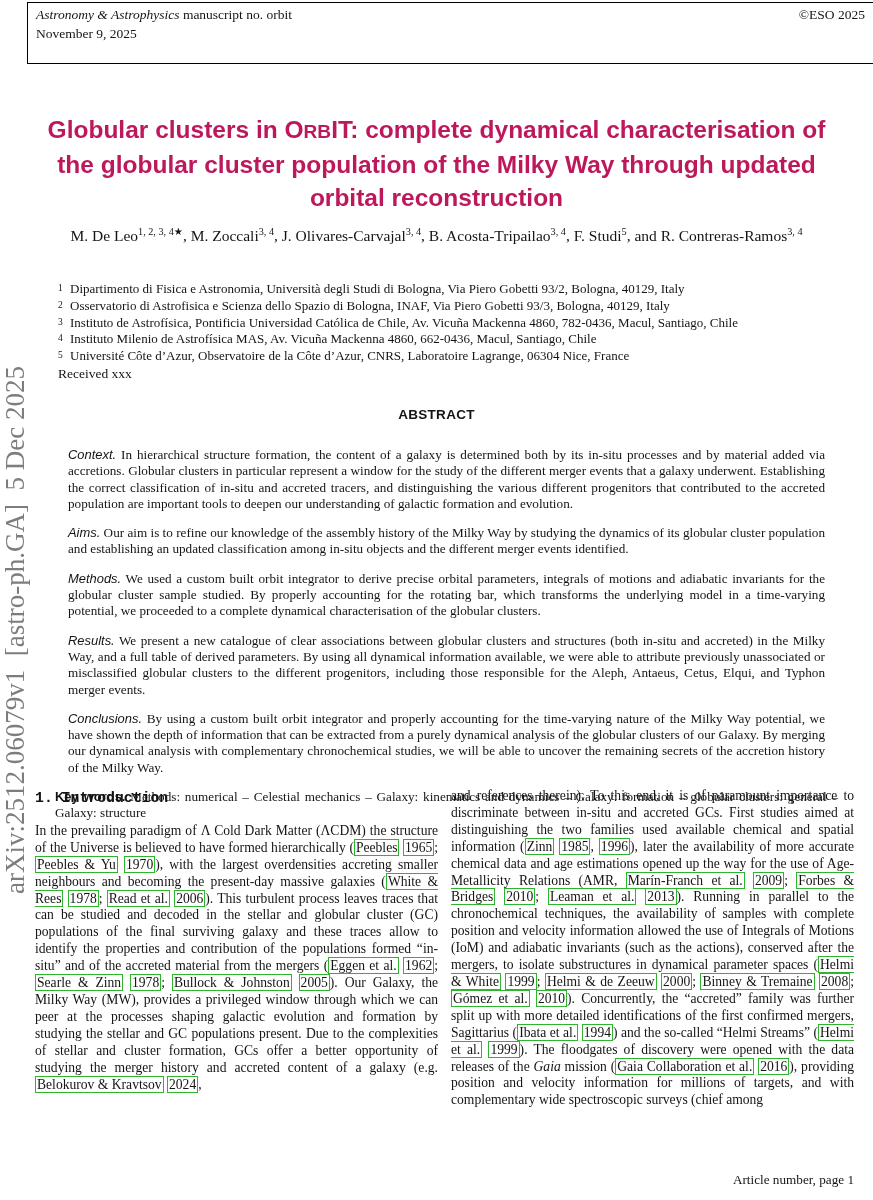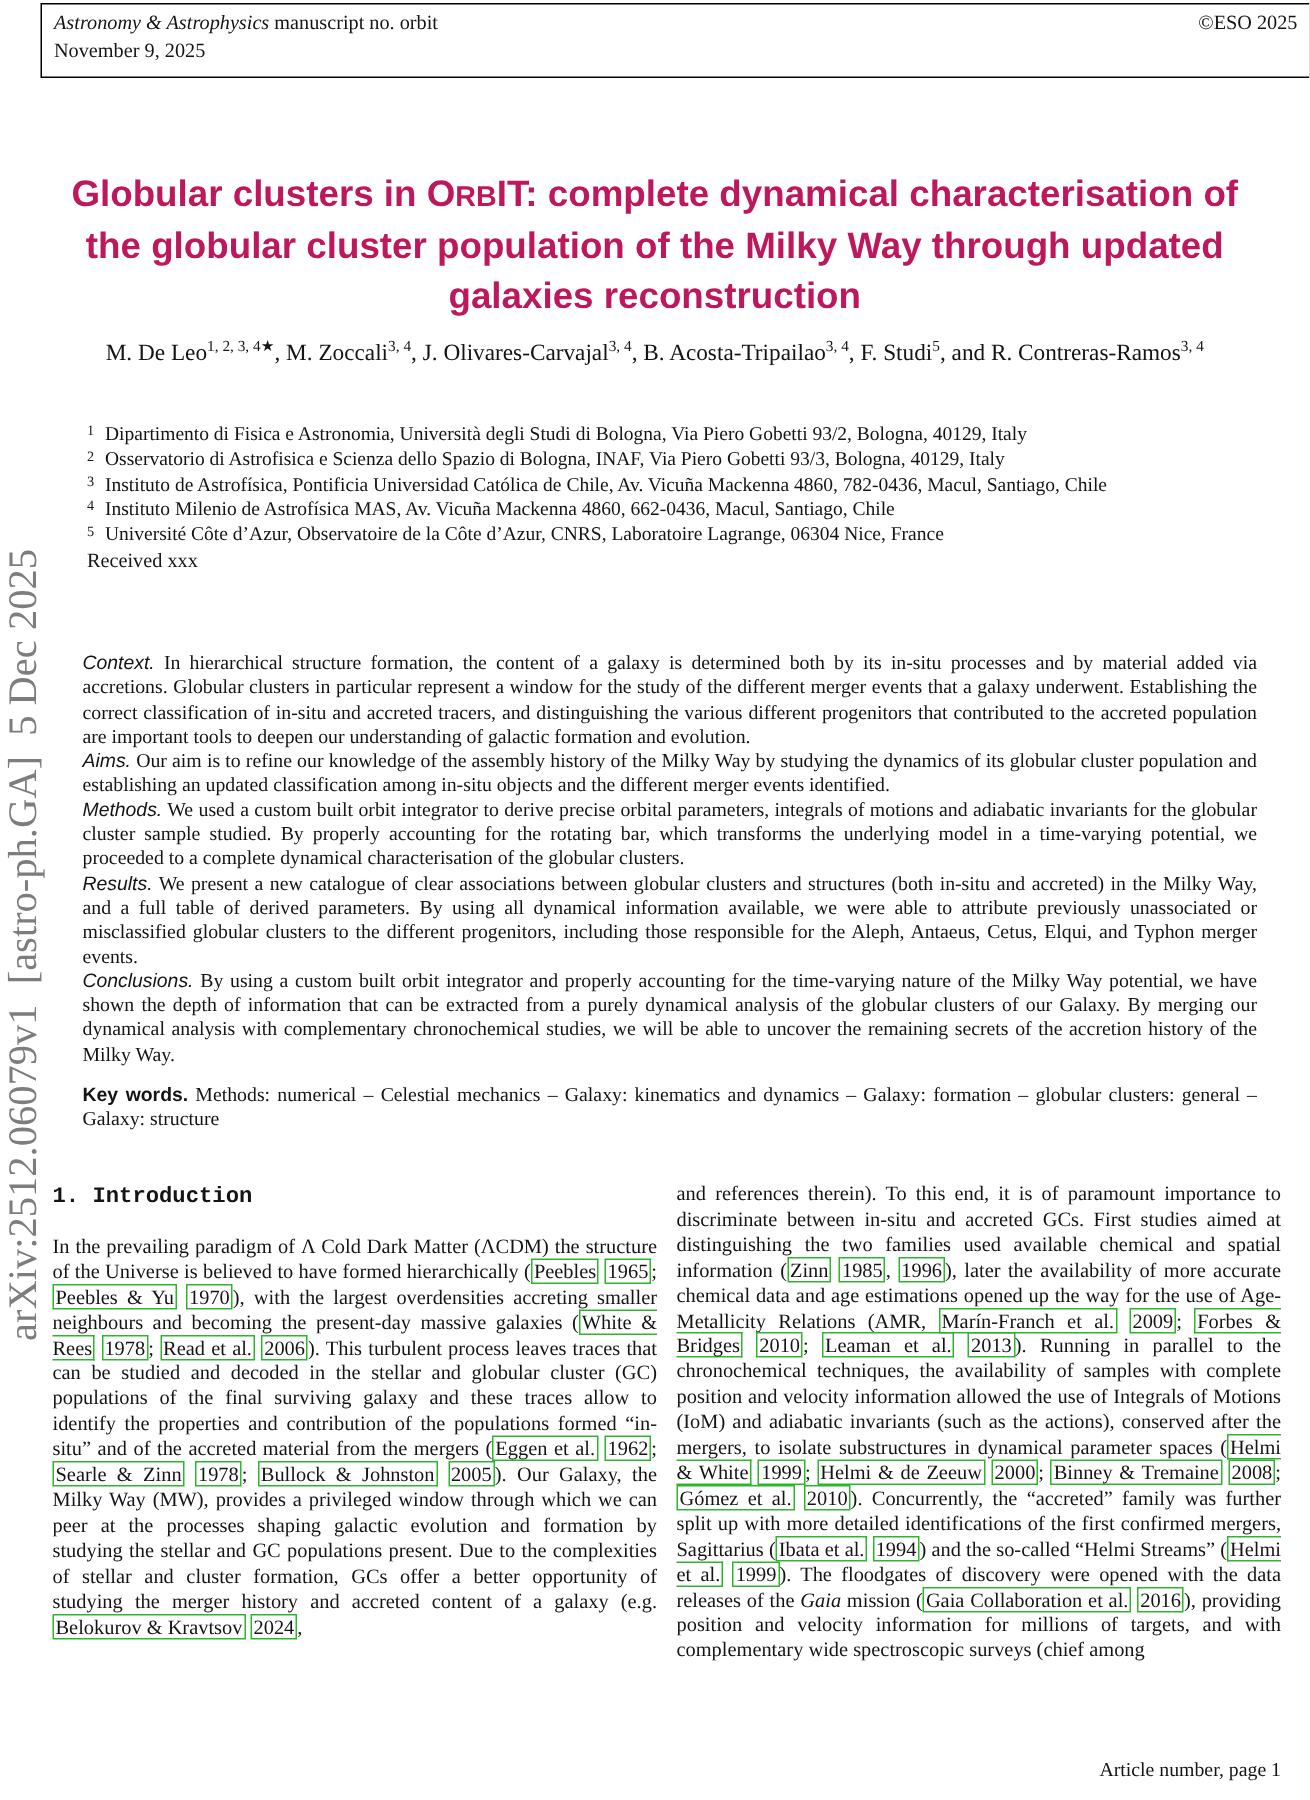--- a/index.html
+++ b/index.html
@@ -3,21 +3,21 @@
 <meta charset="utf-8">
 <style>
   html,body{margin:0;padding:0;background:#ffffff;}
   #page{
     position:relative;width:873px;height:1200px;background:#ffffff;overflow:hidden;
     font-family:"Liberation Serif","DejaVu Serif",serif;color:#141414;
   }
   
   .header-box{
     position:absolute;left:27px;top:2px;width:829px;
-    border:1.5px solid #000;padding:3px 8px 8px 8px;
+    border:1.5px solid #000;padding:3px 8px 20px 8px;
     display:flex;justify-content:space-between;align-items:flex-start;
     font-size:13.5px;line-height:1.38;
   }
   .s-i{font-style:italic;}
   .s-sc{font-size:0.78em;}
   .s-sup{vertical-align:super;font-size:0.66em;line-height:0;}
   .s-lead{font-family:"Liberation Sans","DejaVu Sans",sans-serif;font-style:italic;font-size:0.98em;}
   .s-bsans{font-family:"Liberation Sans","DejaVu Sans",sans-serif;font-weight:bold;font-size:0.98em;}
   .s-cite{border:1.4px solid #2db52d;padding:0 1px;}
   
@@ -43,21 +43,21 @@
   .aff-row{display:flex;}
   .aff-num{vertical-align:super;font-size:9.5px;line-height:13px;width:12px;flex:0 0 12px;text-align:left;padding-top:1px;}
   .aff-row > span:last-child{flex:1;}
   .received{position:absolute;top:366px;left:58px;font-size:13.5px;}
   
   .abs-head{
     position:absolute;top:407px;left:0;width:100%;text-align:center;
     font-family:"Liberation Sans","DejaVu Sans",sans-serif;font-weight:bold;font-size:13.5px;letter-spacing:0.3px;
   }
   .abstract{position:absolute;top:434px;left:55px;width:783px;font-size:13.2px;line-height:16.3px;text-align:justify;}
-  .abs-par{margin:0;}
+  .abs-par{margin:13px;}
   .keywords{margin-top:11px;}
   
   .cols{position:absolute;top:788px;left:35px;width:819px;display:flex;gap:13px;}
   .col{width:403px;font-size:13.6px;line-height:16.9px;text-align:justify;}
   .sec-head{
     font-family:Liberation Mono, monospace;font-weight:bold;
     font-size:14.8px;margin:2px 0 16px 0;text-align:left;
   }
   
   .footnote{position:absolute;top:1122px;left:35px;width:403px;font-size:12.6px;}
@@ -77,21 +77,21 @@
       <div>November 9, 2025</div>
     </div>
     <div>©ESO 2025</div>
   </div>
 
   <div class="arxiv">arXiv:2512.06079v1  [astro-ph.GA]  5 Dec 2025</div>
 
   <div class="title">
     <div><span>Globular clusters in O</span><span class="s-sc">RB</span><span>IT: complete dynamical characterisation of</span></div>
     <div><span>the globular cluster population of the Milky Way through updated</span></div>
-    <div><span>galaxies reconstruction</span></div>
+    <div><span>orbital reconstruction</span></div>
   </div>
 
   <div class="authors"><span>M. De Leo</span><span class="s-sup">1, 2, 3, 4★</span><span>, M. Zoccali</span><span class="s-sup">3, 4</span><span>, J. Olivares-Carvajal</span><span class="s-sup">3, 4</span><span>, B. Acosta-Tripailao</span><span class="s-sup">3, 4</span><span>, F. Studi</span><span class="s-sup">5</span><span>, and R. Contreras-Ramos</span><span class="s-sup">3, 4</span></div>
 
   <div class="affils">
       <div class="aff-row">
         <span class="aff-num">1</span>
         <span>Dipartimento di Fisica e Astronomia, Università degli Studi di Bologna, Via Piero Gobetti 93/2, Bologna, 40129, Italy</span>
       </div>
       <div class="aff-row">
@@ -107,20 +107,21 @@
         <span>Instituto Milenio de Astrofísica MAS, Av. Vicuña Mackenna 4860, 662-0436, Macul, Santiago, Chile</span>
       </div>
       <div class="aff-row">
         <span class="aff-num">5</span>
         <span>Université Côte d’Azur, Observatoire de la Côte d’Azur, CNRS, Laboratoire Lagrange, 06304 Nice, France</span>
       </div>
     </div>
 
   <div class="received">Received xxx</div>
 
+  <div class="abs-head">ABSTRACT</div>
 
   <div class="abstract">
     <div>
         <div class="abs-par"><span class="s-lead">Context.</span><span> In hierarchical structure formation, the content of a galaxy is determined both by its in-situ processes and by material added via accretions. Globular clusters in particular represent a window for the study of the different merger events that a galaxy underwent. Establishing the correct classification of in-situ and accreted tracers, and distinguishing the various different progenitors that contributed to the accreted population are important tools to deepen our understanding of galactic formation and evolution.</span></div>
         <div class="abs-par"><span class="s-lead">Aims.</span><span> Our aim is to refine our knowledge of the assembly history of the Milky Way by studying the dynamics of its globular cluster population and establishing an updated classification among in-situ objects and the different merger events identified.</span></div>
         <div class="abs-par"><span class="s-lead">Methods.</span><span> We used a custom built orbit integrator to derive precise orbital parameters, integrals of motions and adiabatic invariants for the globular cluster sample studied. By properly accounting for the rotating bar, which transforms the underlying model in a time-varying potential, we proceeded to a complete dynamical characterisation of the globular clusters.</span></div>
         <div class="abs-par"><span class="s-lead">Results.</span><span> We present a new catalogue of clear associations between globular clusters and structures (both in-situ and accreted) in the Milky Way, and a full table of derived parameters. By using all dynamical information available, we were able to attribute previously unassociated or misclassified globular clusters to the different progenitors, including those responsible for the Aleph, Antaeus, Cetus, Elqui, and Typhon merger events.</span></div>
         <div class="abs-par"><span class="s-lead">Conclusions.</span><span> By using a custom built orbit integrator and properly accounting for the time-varying nature of the Milky Way potential, we have shown the depth of information that can be extracted from a purely dynamical analysis of the globular clusters of our Galaxy. By merging our dynamical analysis with complementary chronochemical studies, we will be able to uncover the remaining secrets of the accretion history of the Milky Way.</span></div>
       </div>
     <div class="keywords"><span class="s-bsans">Key words.</span><span>  Methods: numerical – Celestial mechanics – Galaxy: kinematics and dynamics – Galaxy: formation – globular clusters: general – Galaxy: structure</span></div>

